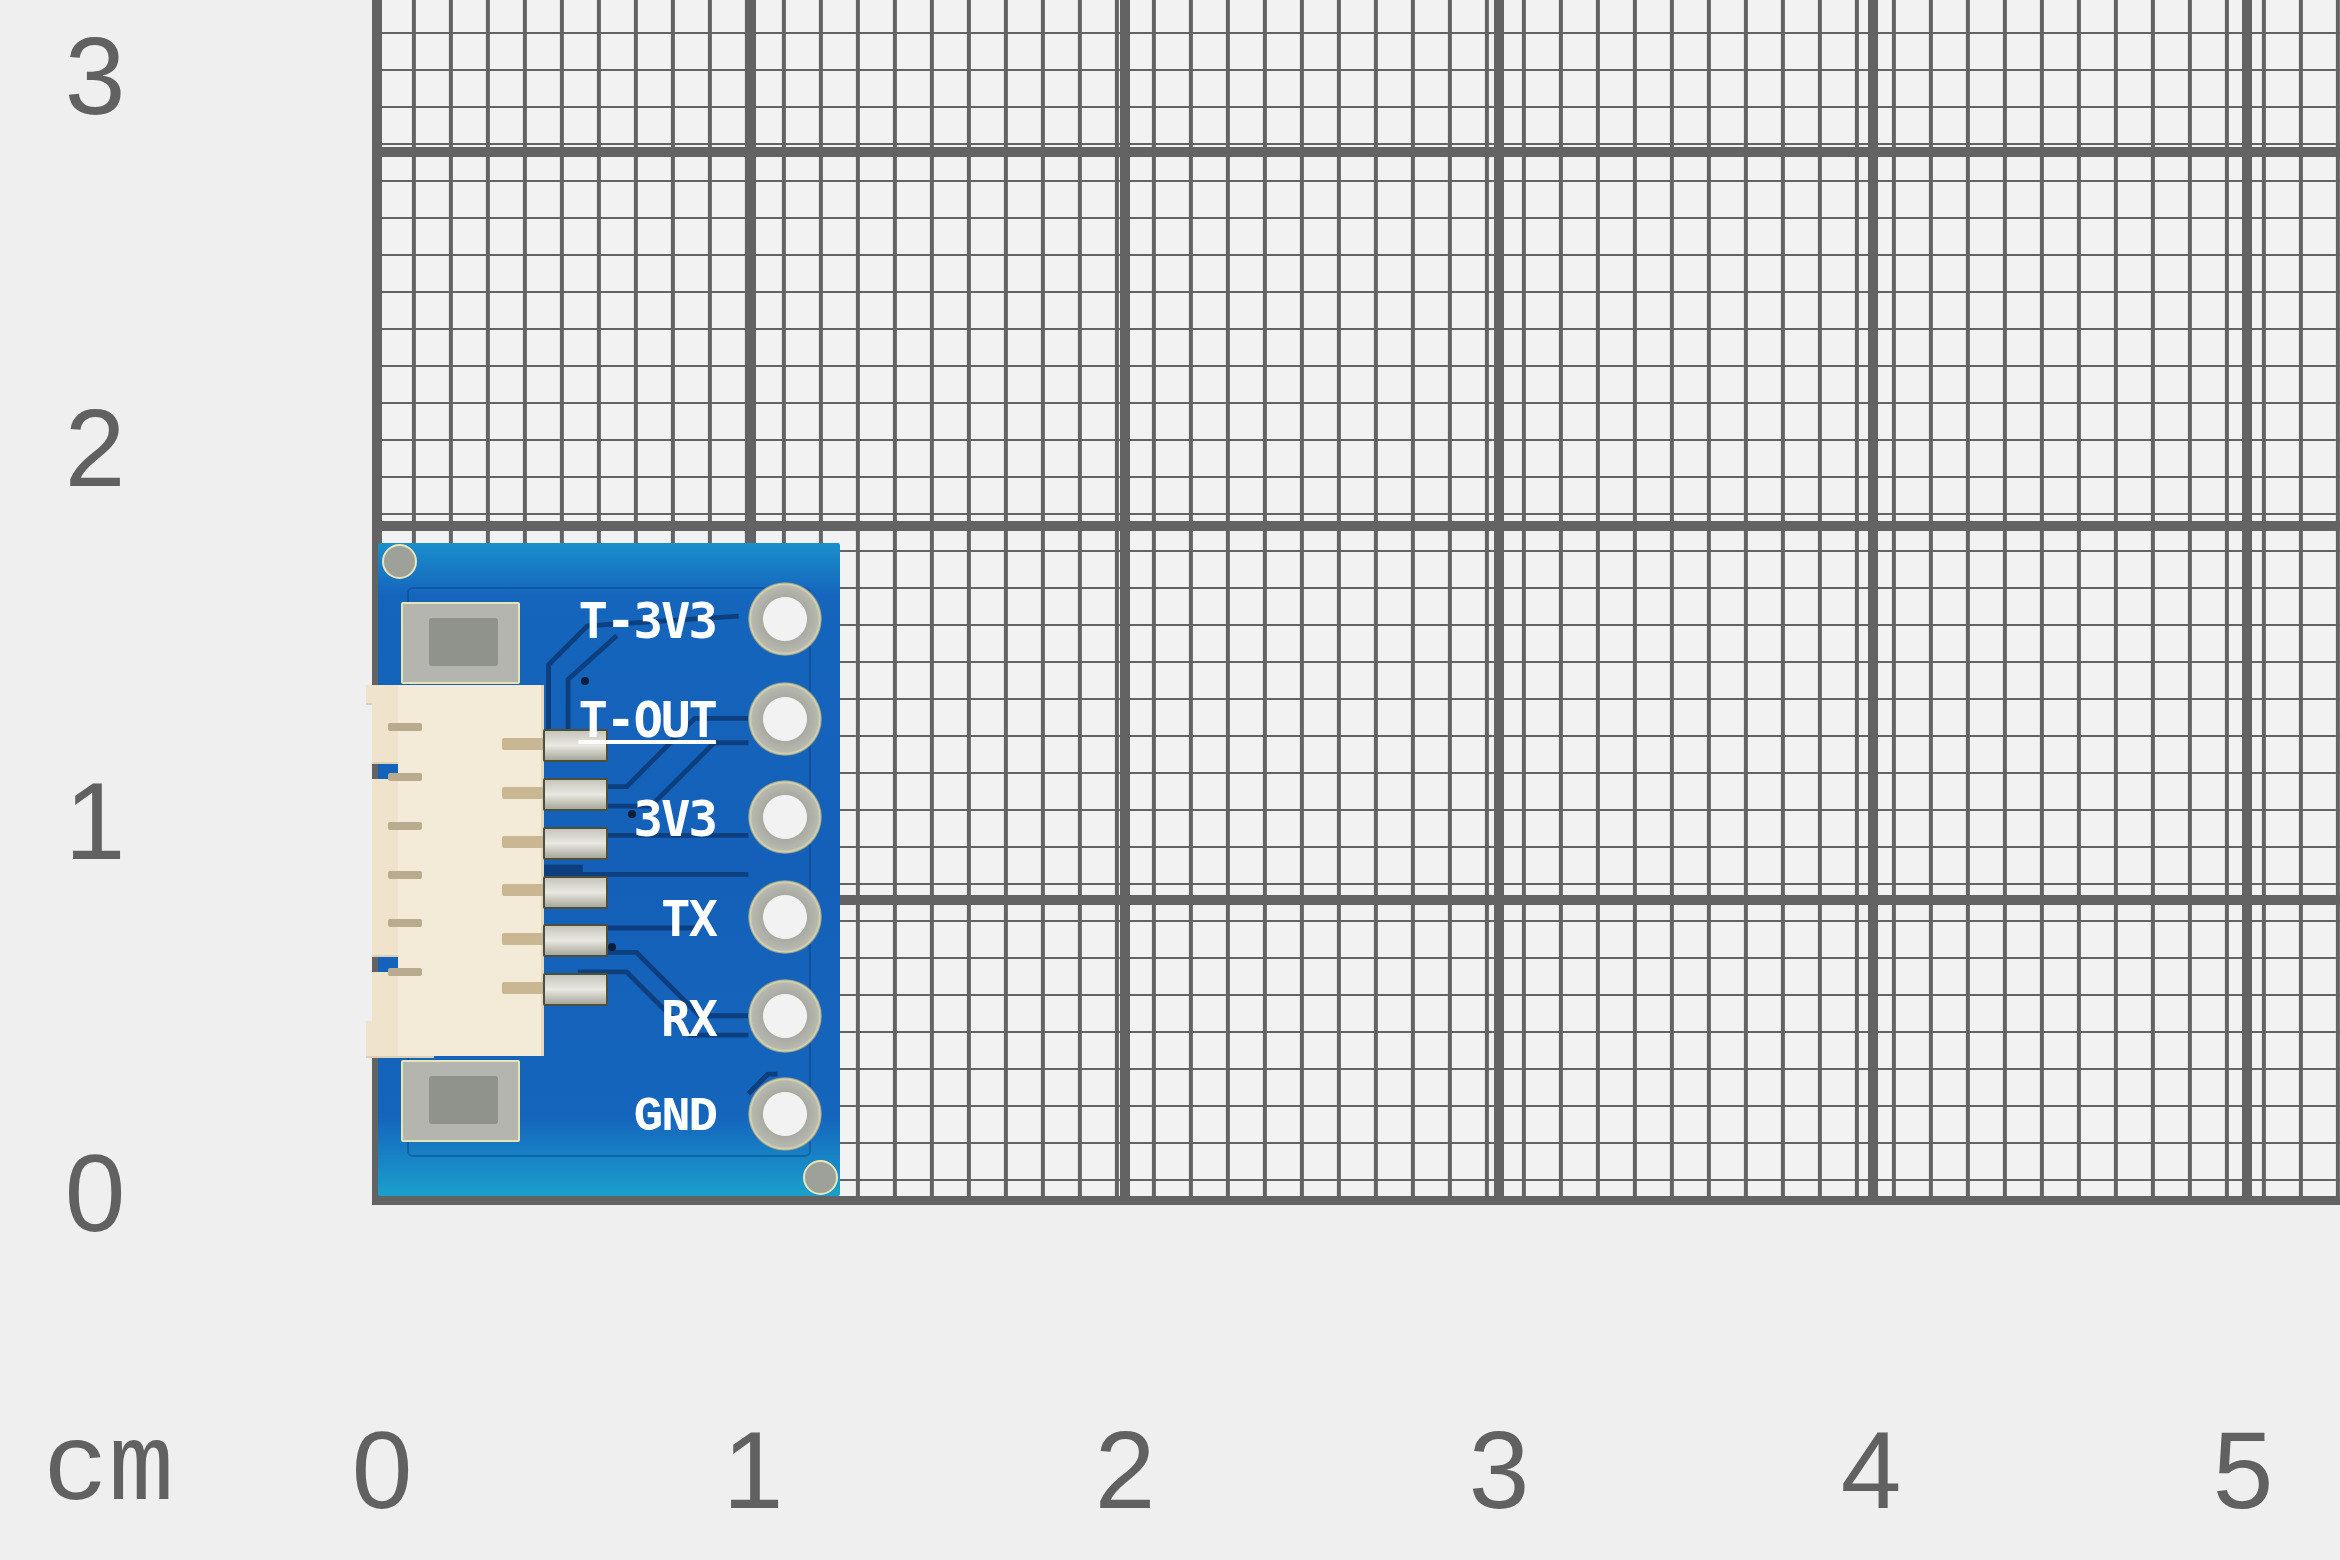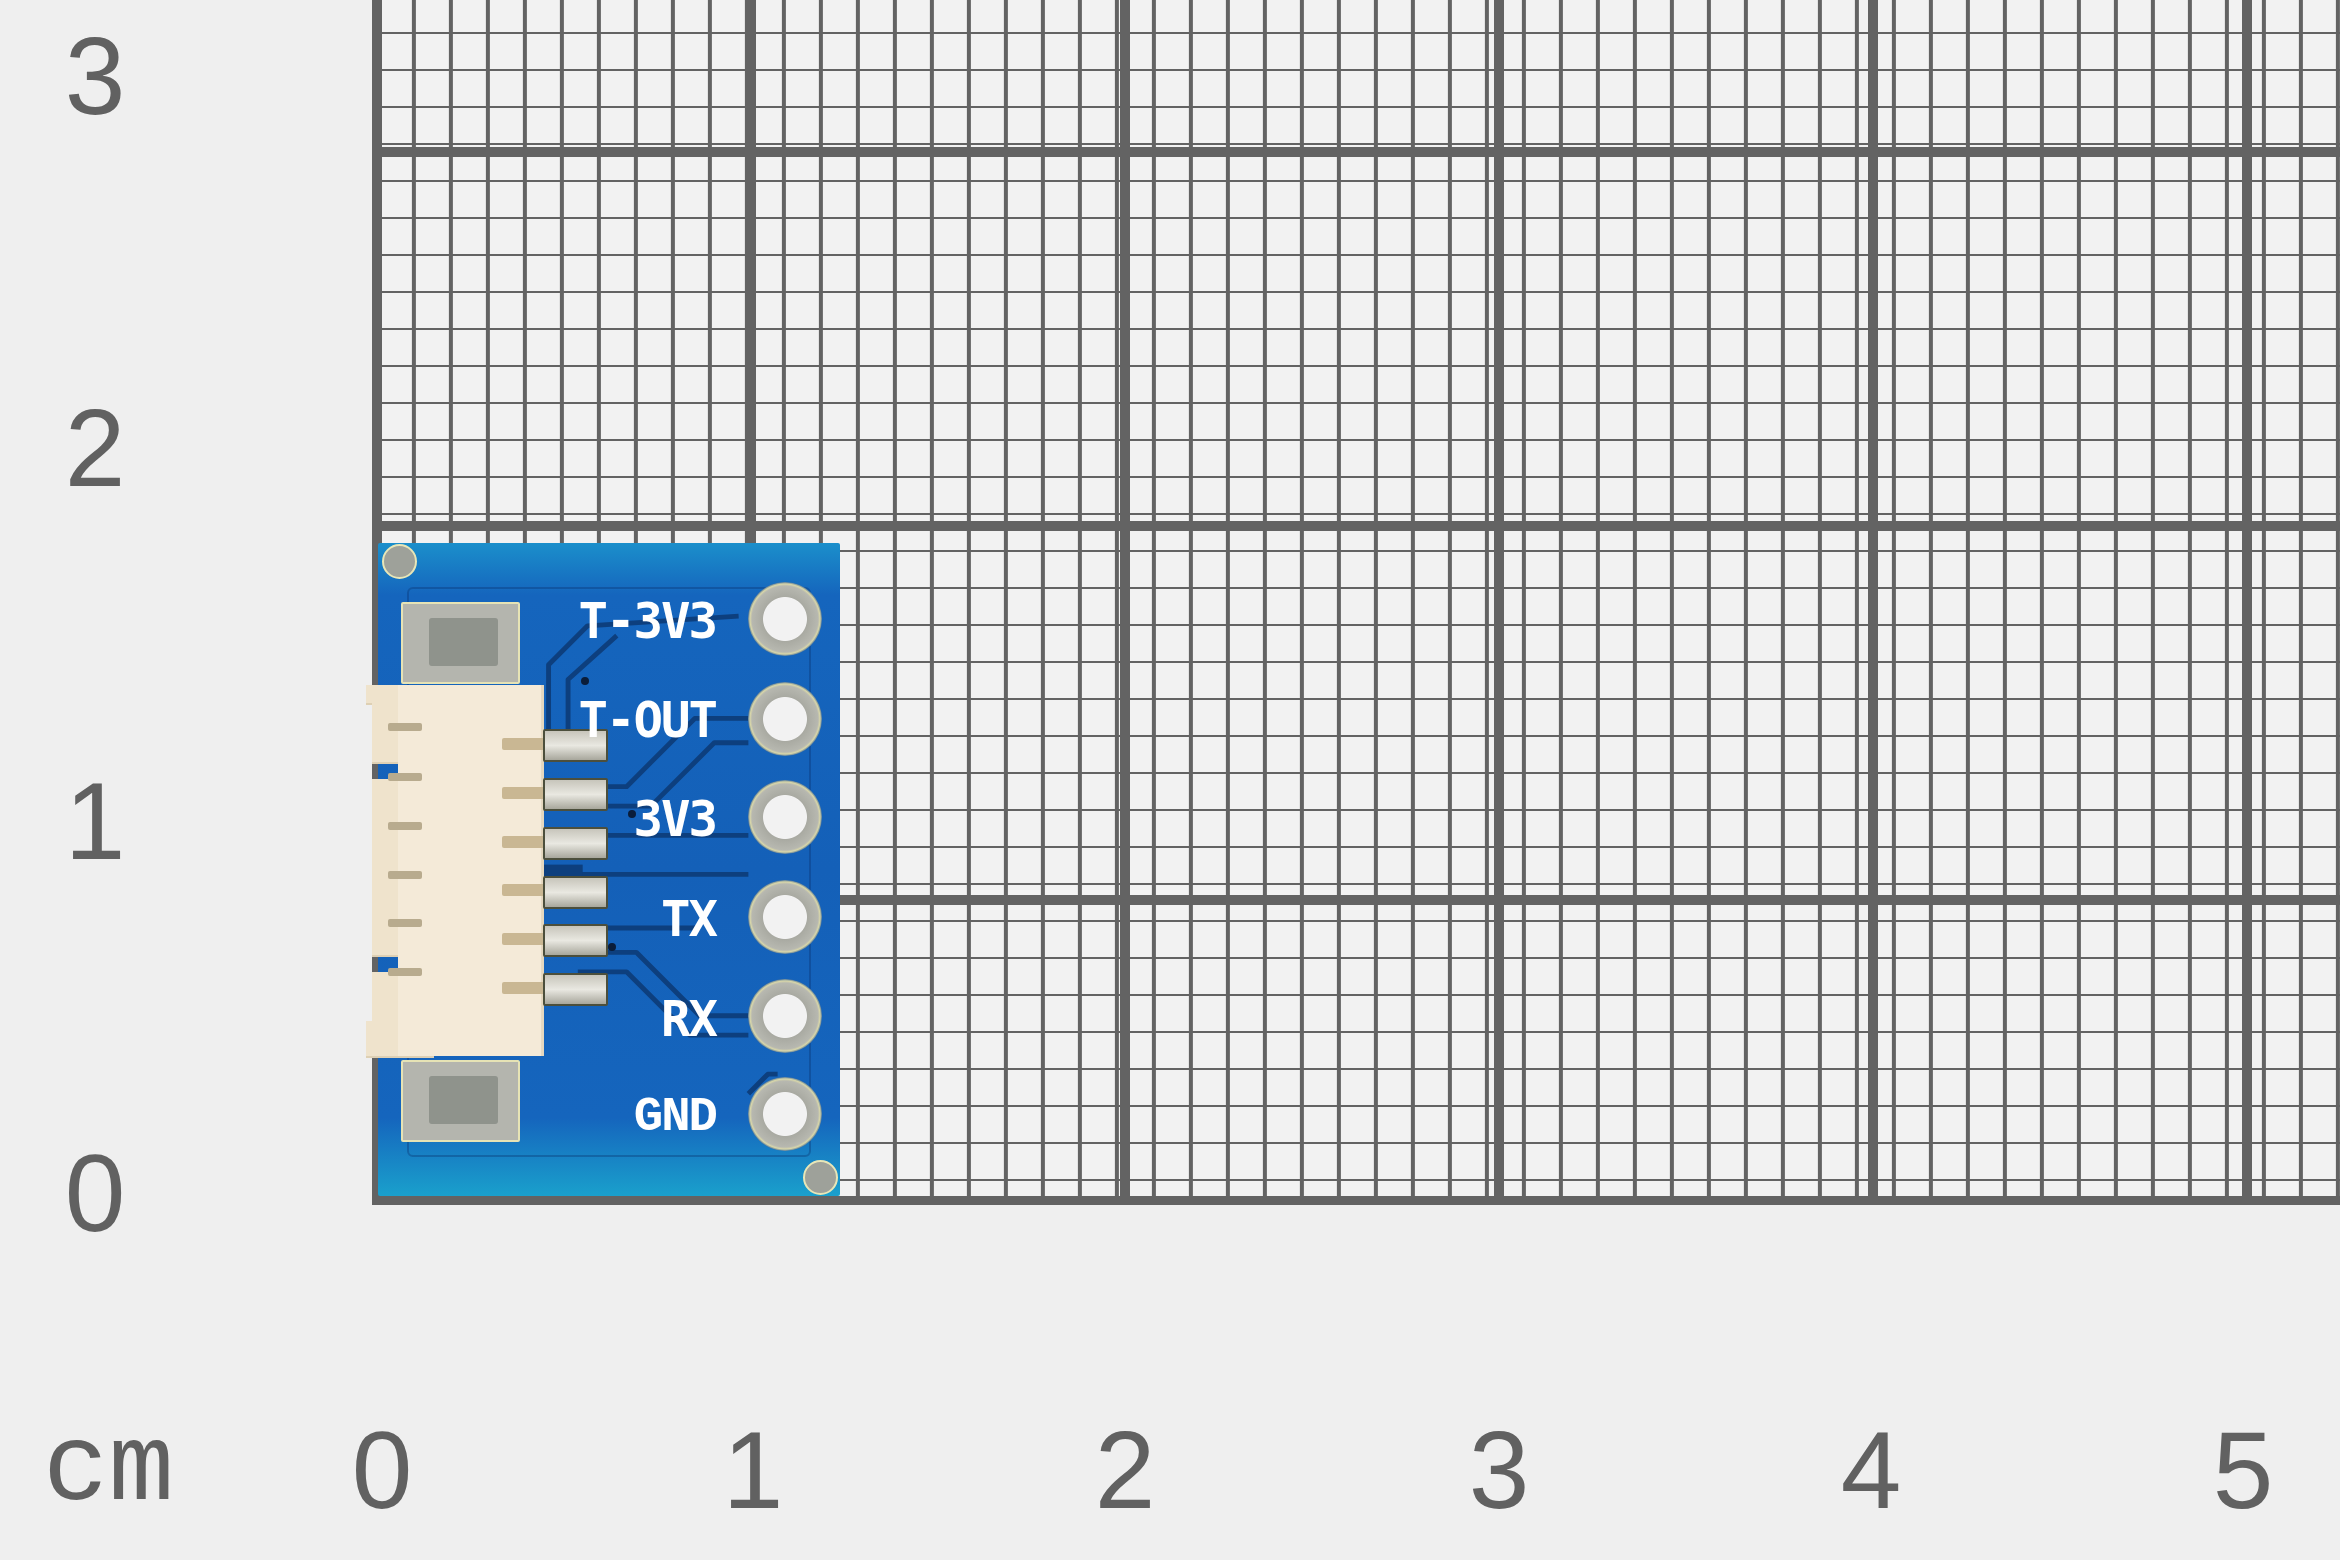--- a/index.html
+++ b/index.html
@@ -140,21 +140,21 @@
   <div class="pin-stub" style="top:293px;"></div>
   <div class="pin" style="top:284px;"></div>
   <div class="pin-stub" style="top:341px;"></div>
   <div class="pin" style="top:333px;"></div>
   <div class="pin-stub" style="top:390px;"></div>
   <div class="pin" style="top:381px;"></div>
   <div class="pin-stub" style="top:439px;"></div>
   <div class="pin" style="top:430px;"></div>
 
   <div class="pin-label" style="right:124px; top:54px;">T-3V3</div>
-  <div class="pin-label" style="right:124px; top:153px;">T-OUT</div>
+  <div class="pin-label" style="right:124px; top:153px;text-decoration:underline;">T-OUT</div>
   <div class="pin-label" style="right:124px; top:252px;margin-left:41px;">3V3</div>
   <div class="pin-label" style="right:124px; top:352px;">TX</div>
   <div class="pin-label" style="right:124px; top:452px;text-align:right;">RX</div>
   <div class="pin-label" style="right:124px; top:550px;font-family:Liberation Mono, monospace;">GND</div>
 
   <div class="th-pad" style="left:407px; top:76px;"></div>
   <div class="th-pad" style="left:407px; top:176px;"></div>
   <div class="th-pad" style="left:407px; top:274px;"></div>
   <div class="th-pad" style="left:407px; top:374px;"></div>
   <div class="th-pad" style="left:407px; top:473px;"></div>

